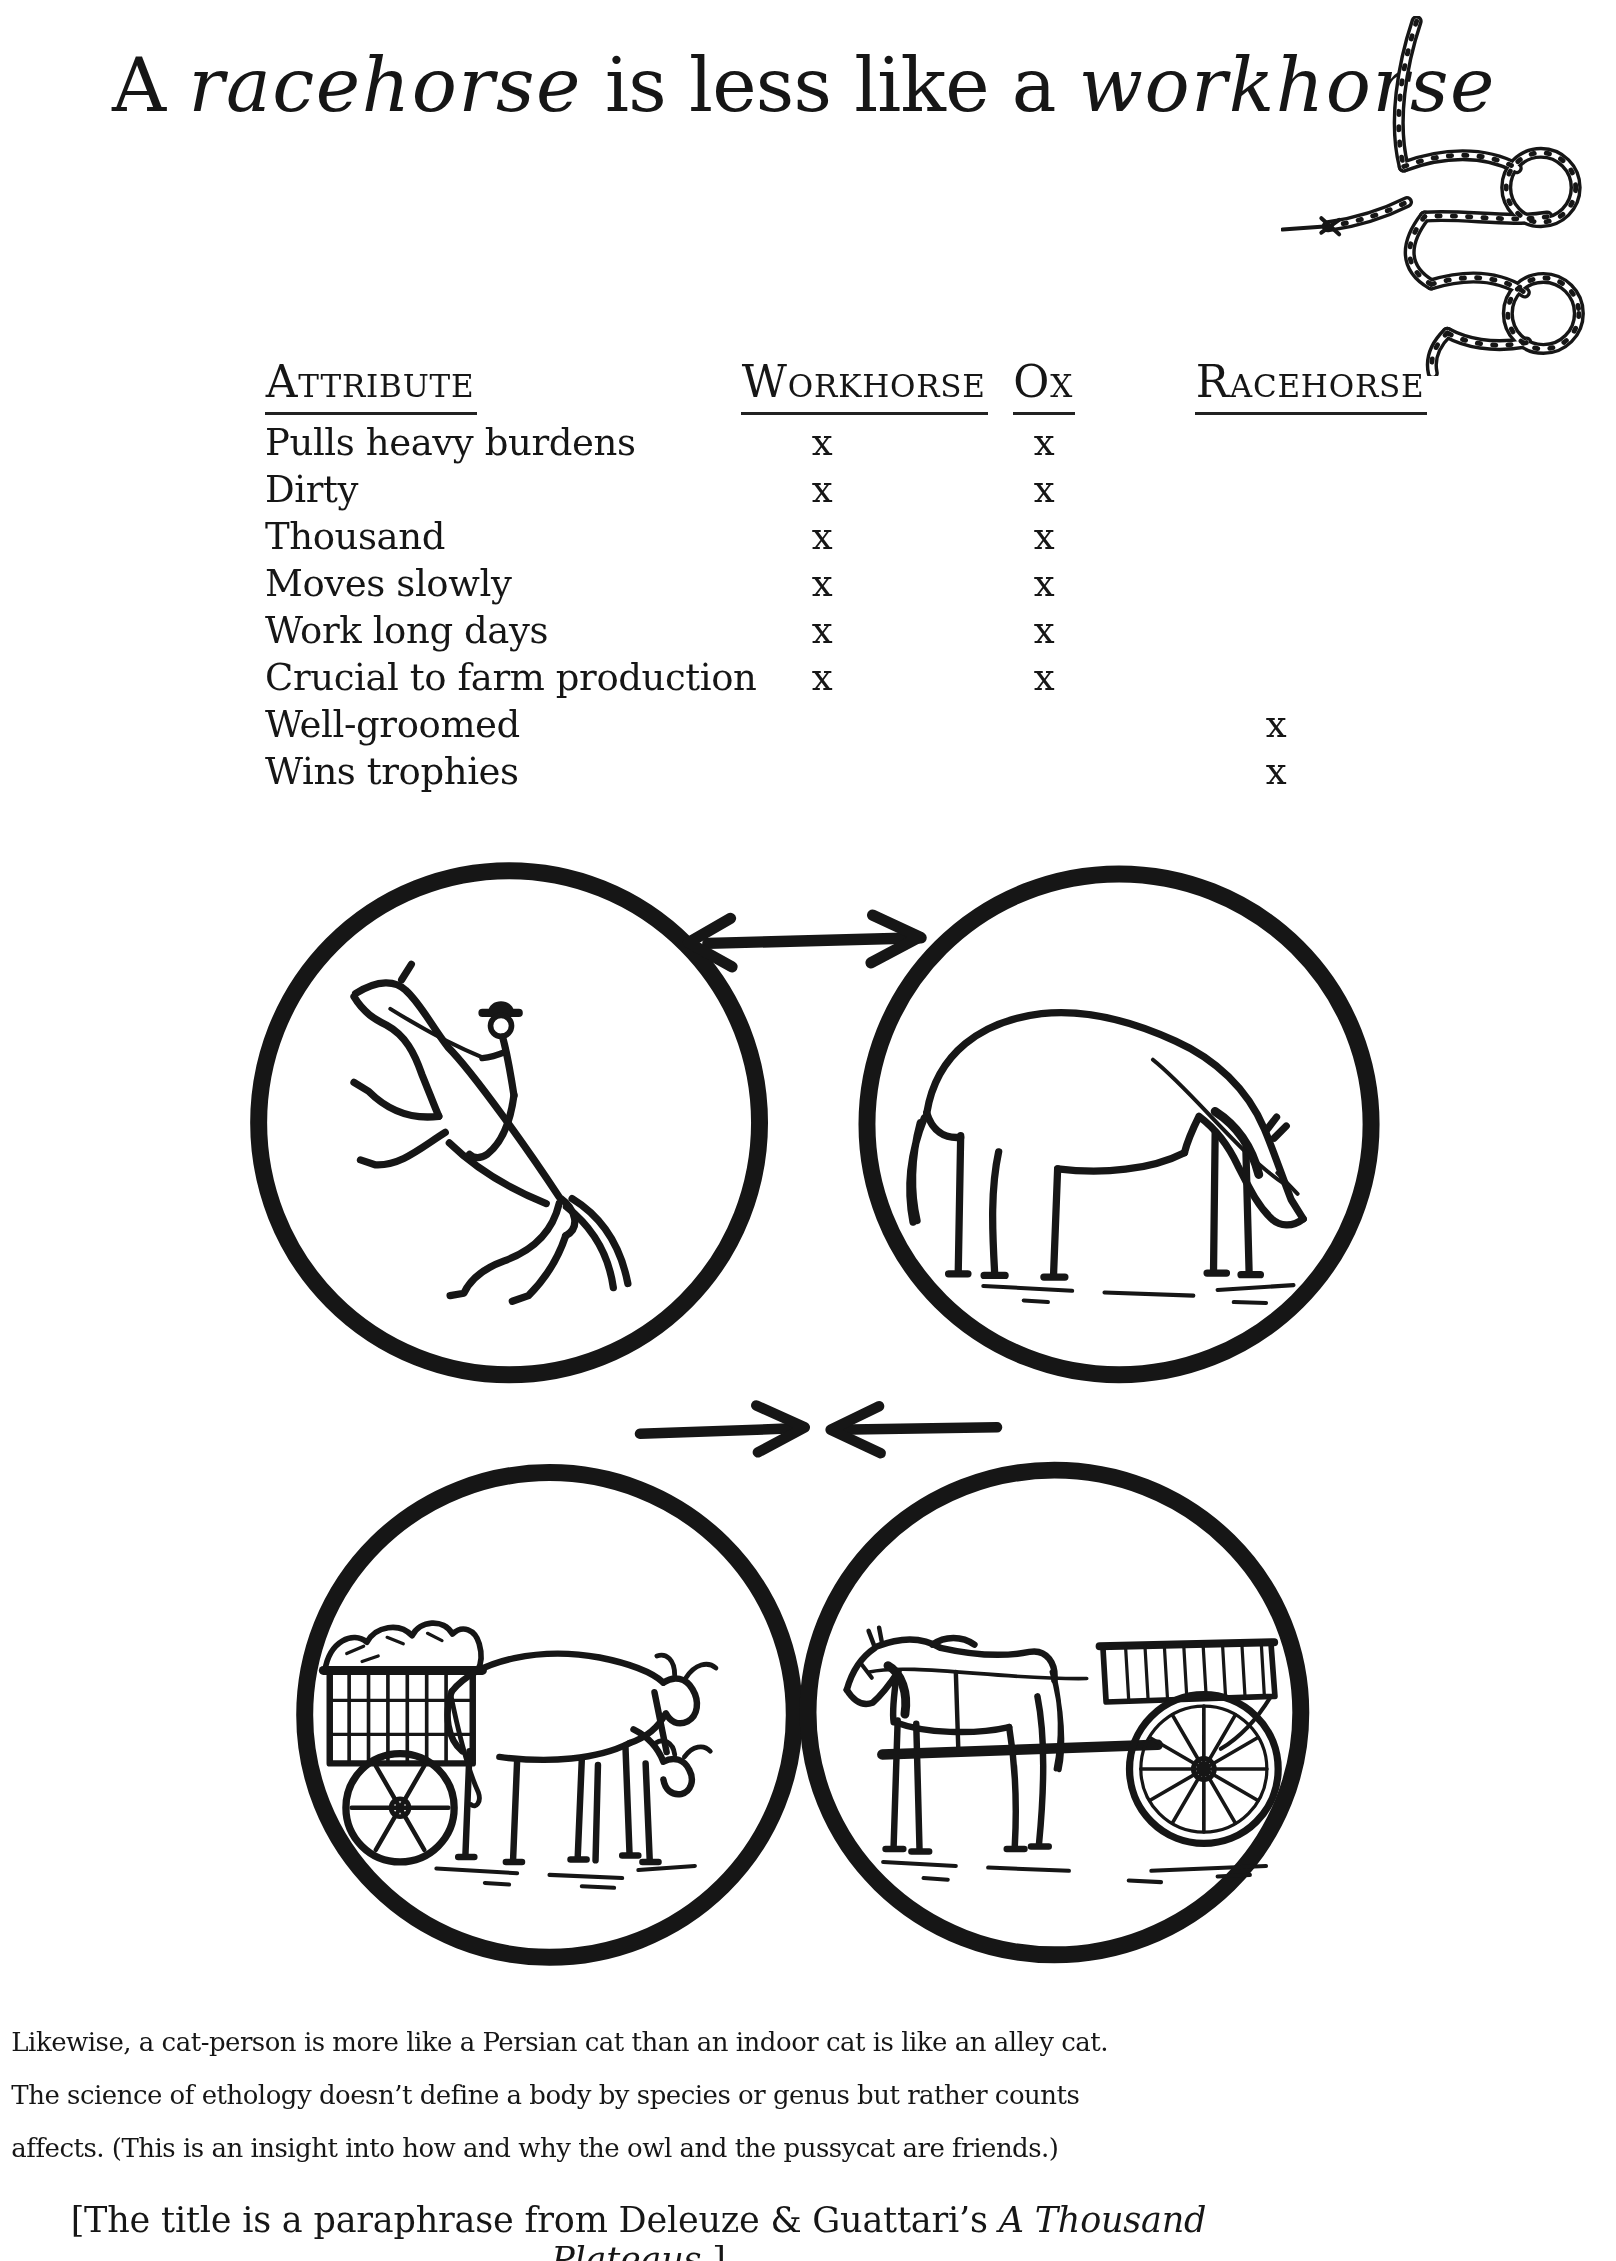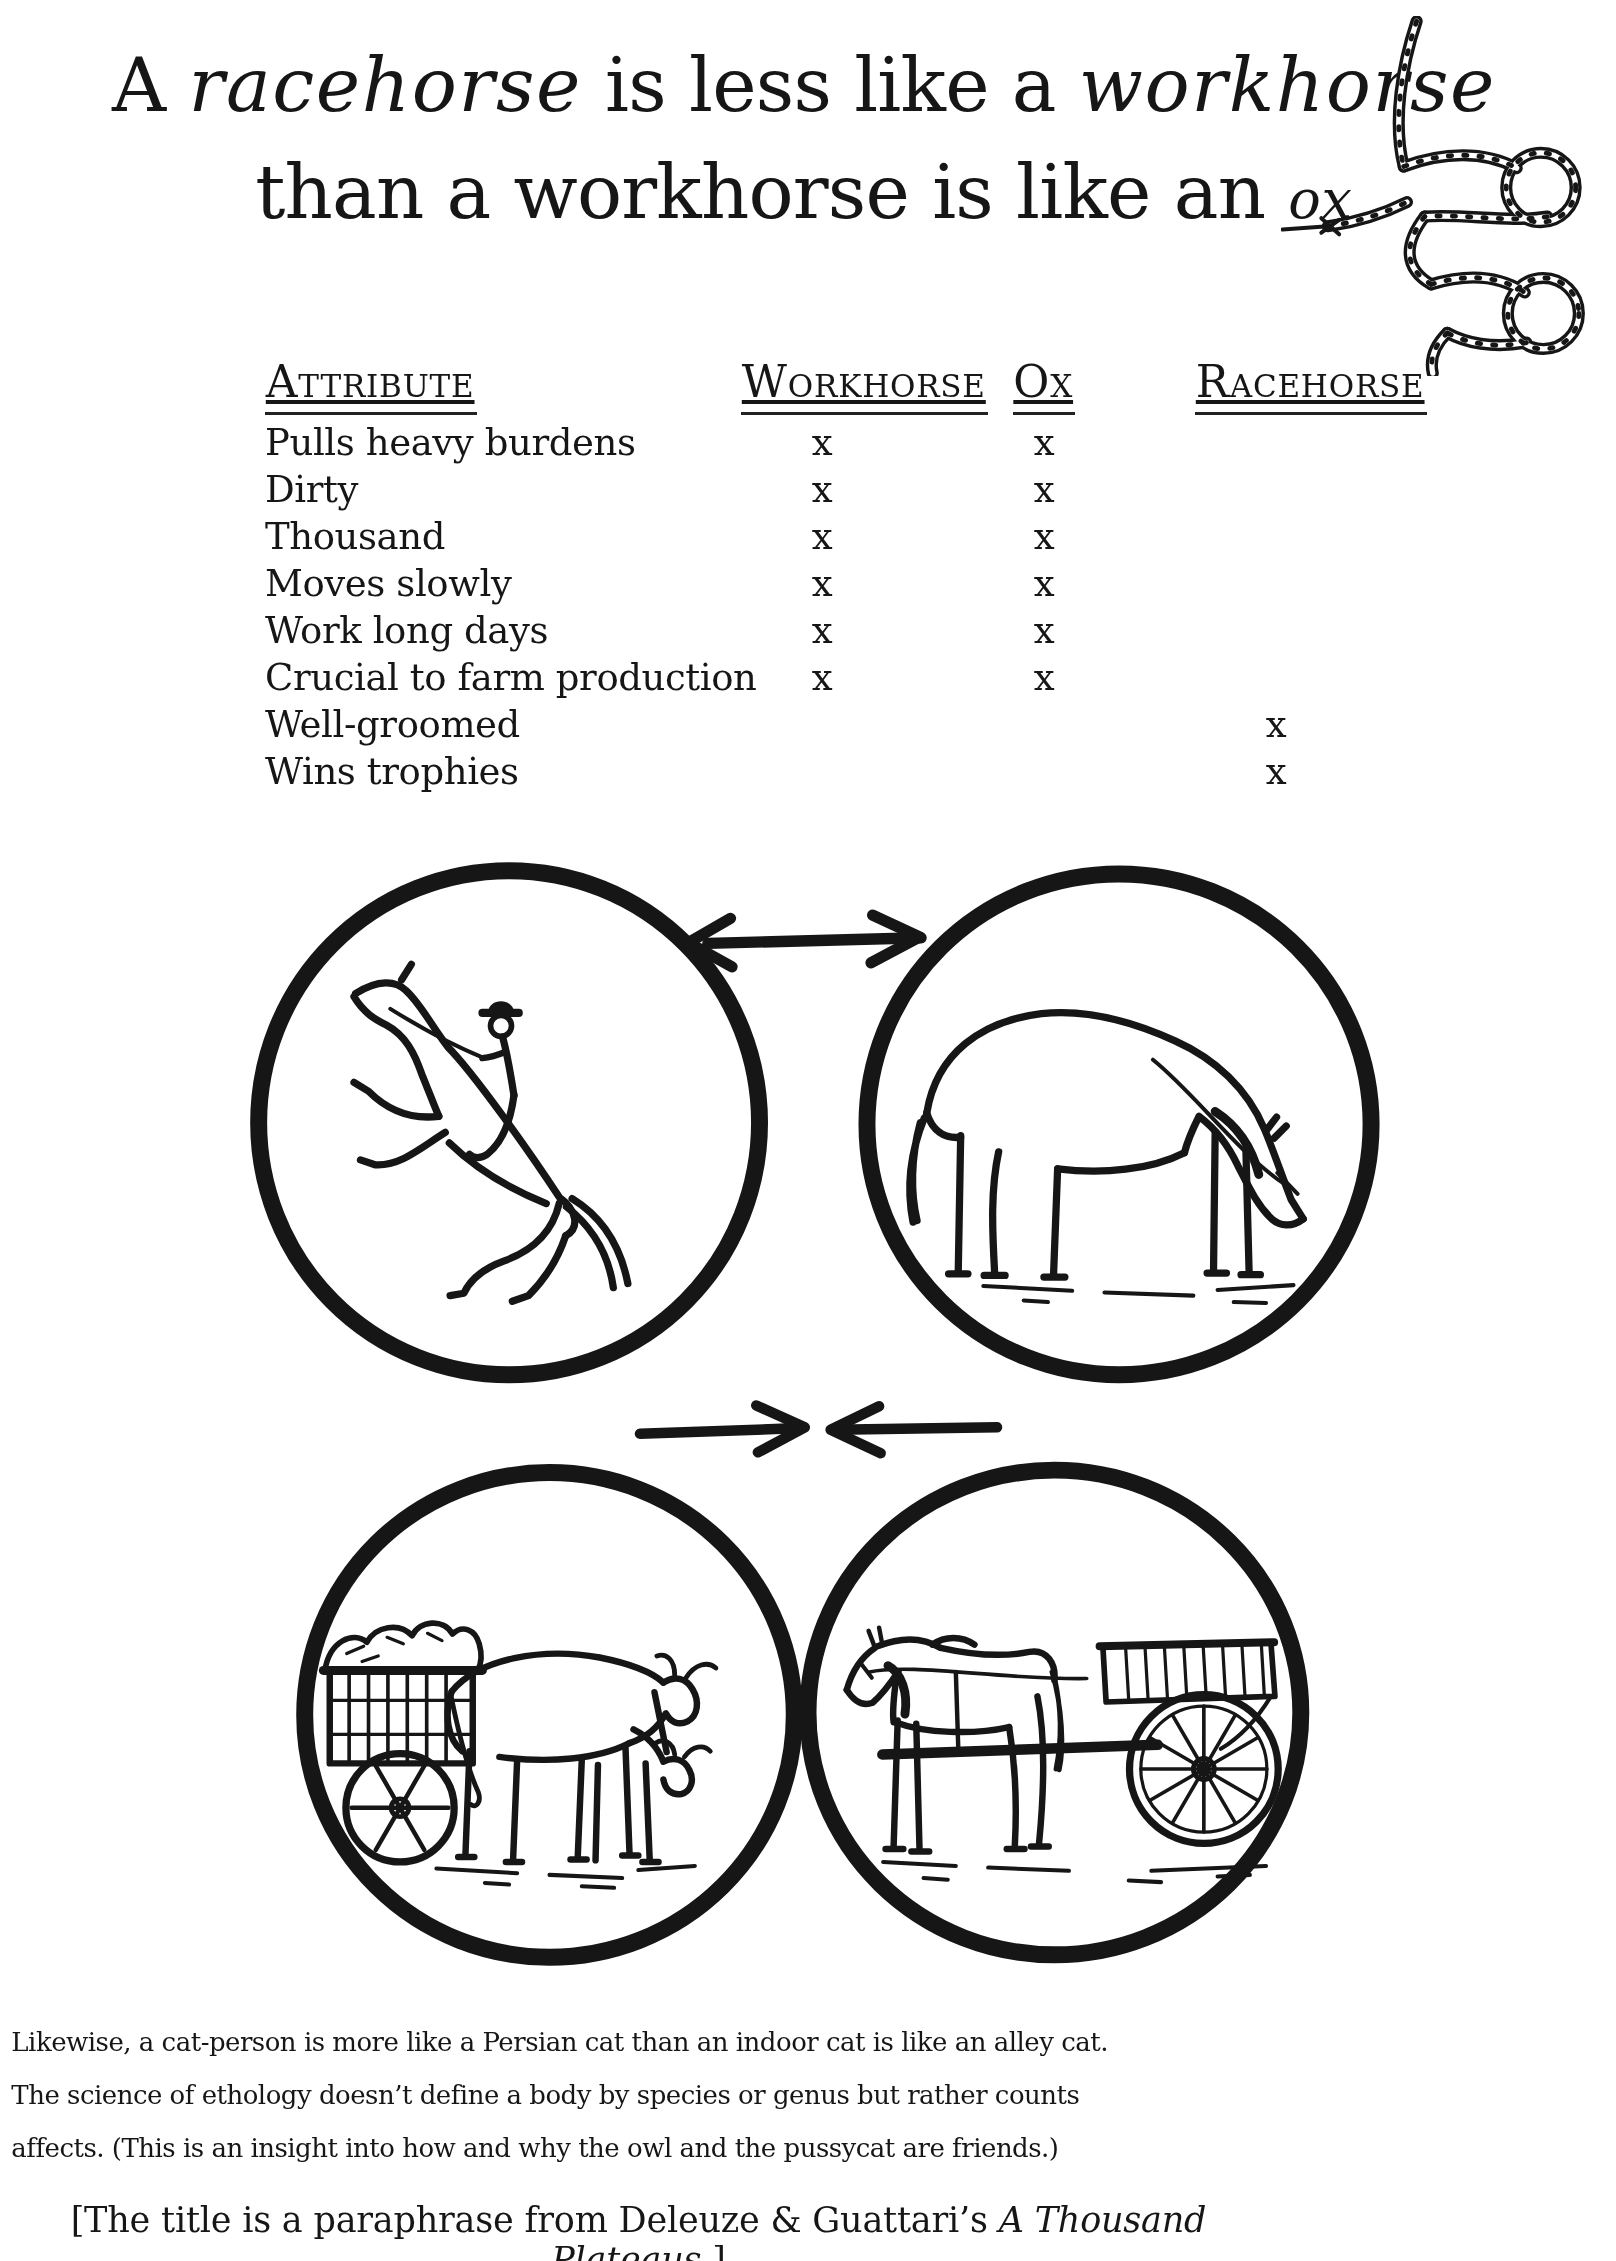--- a/index.html
+++ b/index.html
@@ -20,21 +20,21 @@
   
   .rope-svg{position:absolute;left:1281px;top:16px;width:335px;height:360px;}
 
   
   .attr-col{position:absolute;top:358px;}
   .col-attribute{left:265px;width:501px;text-align:left;}
   .col-workhorse{left:741px;width:162px;text-align:center;}
   .col-ox{left:963px;width:162px;text-align:center;}
   .col-racehorse{left:1195px;width:162px;text-align:center;}
   .hdr{font-size:44px;line-height:48px;font-variant:small-caps;letter-spacing:0.8px;height:61px;white-space:nowrap;}
-  .hdr span{display:inline-block;border-bottom:3.2px solid #222;padding:0 2.4px 5.7px 0.8px;text-decoration:underline;}
+  .hdr span{display:inline-block;border-bottom:3.2px solid #222;padding:0 2.4px 5.7px 0.8px;}
   .cell{height:47px;line-height:47px;font-size:37px;white-space:nowrap;letter-spacing:-0.4px;}
 
   
   .diagram-svg{position:absolute;left:0;top:840px;width:1616px;height:1131px;}
   .ink{stroke:#161616;fill:none;stroke-linecap:round;stroke-linejoin:round;}
 
   
   .body-par{
     position:absolute;left:11.3px;top:1990px;width:1599px;
     font-size:26px;line-height:53px;letter-spacing:-0.5px;white-space:pre-line;
@@ -42,21 +42,20 @@
   .footer-note{position:absolute;left:0;top:2200px;width:1277px;text-align:center;font-size:35px;letter-spacing:-0.2px;}
   .footer-note .work{font-style:italic;}
 </style>
 </head>
 <body>
 
 <div class="page">
 
   <header class="title-block">
     <div class="t-line"><span class="serif">A </span><span class="script">racehorse</span><span class="serif"> is less like a </span><span class="script">workhorse</span></div>
-    <div class="t-line"><span class="serif">than a workhorse is like an </span><span class="ox-script">ox</span></div>
   </header>
 
   <svg class="rope-svg" viewBox="0 0 415 445" aria-hidden="true">
     <g>
 
       <g class="ink" stroke-width="15">
         <path d="M168,6 C150,60 138,130 152,186"></path>
         <path d="M152,186 C200,168 252,166 292,188"></path>
         <circle cx="322" cy="212" r="43"></circle>
         <path d="M330,248 C282,256 226,244 178,248"></path>

